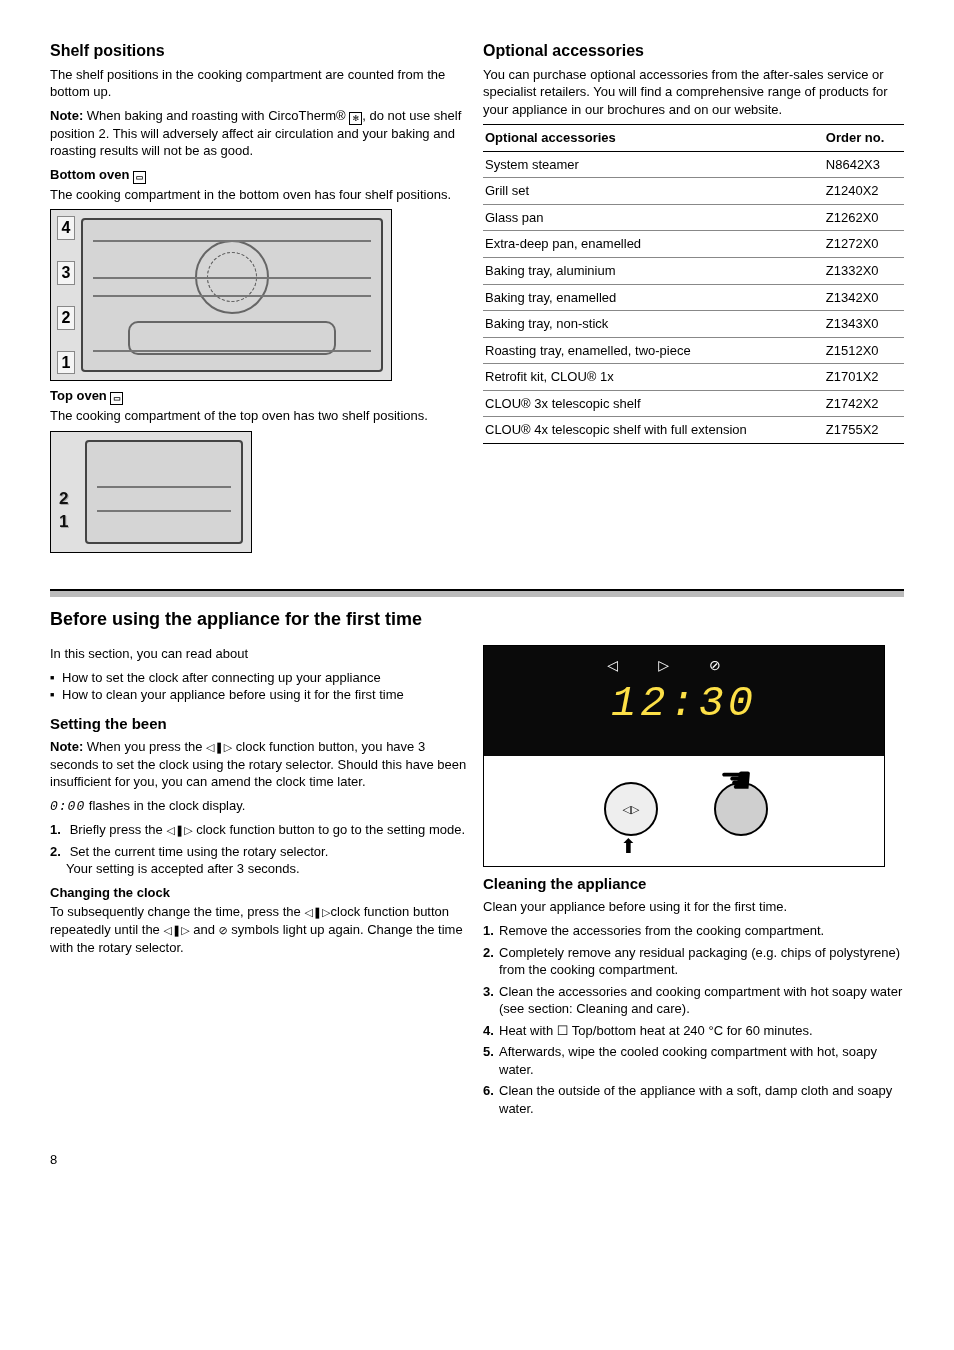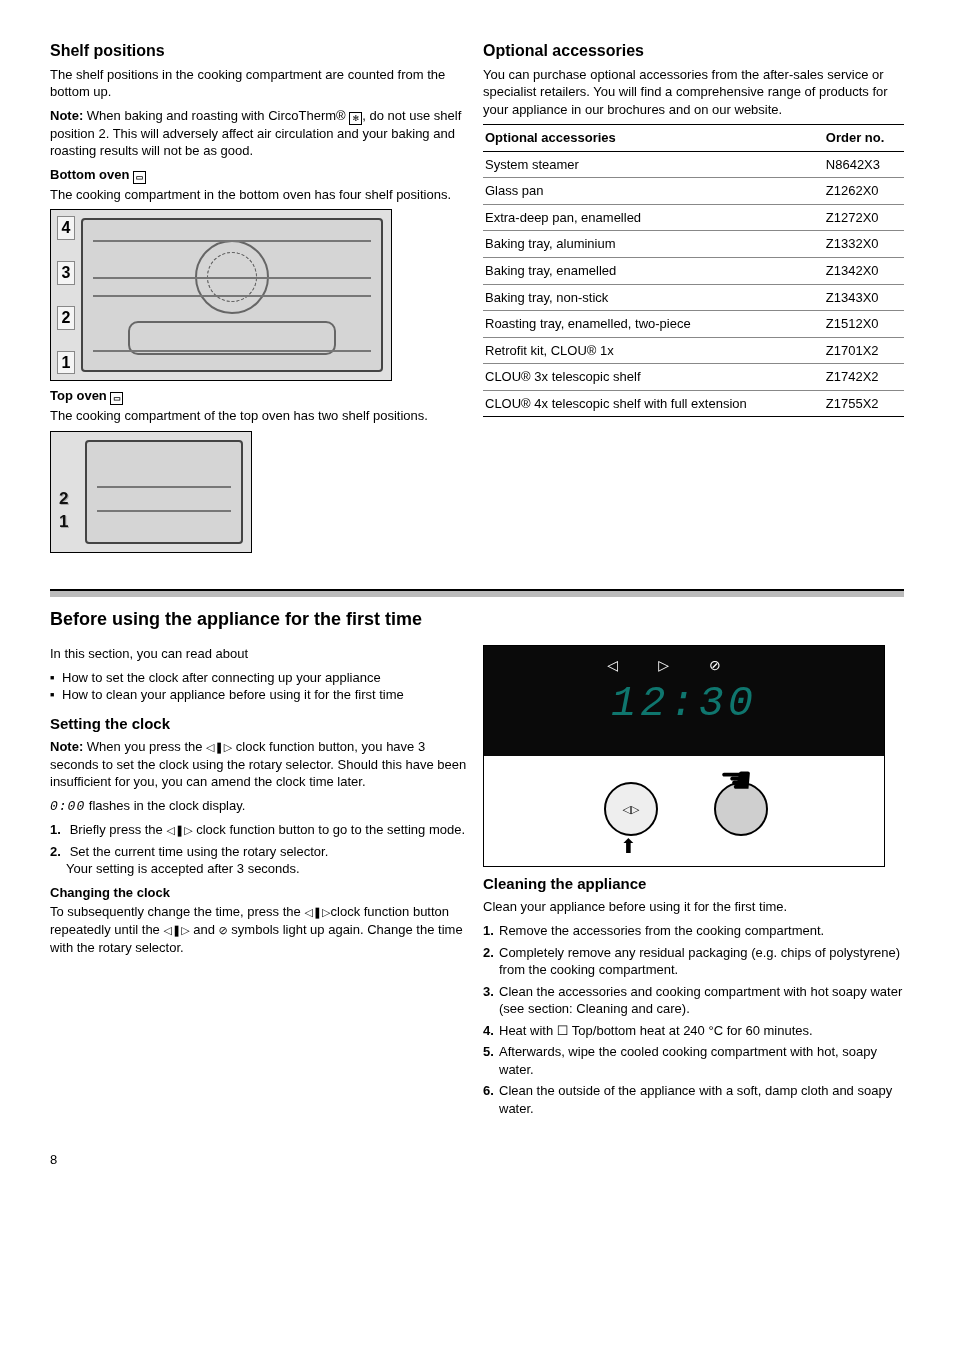--- a/index.html
+++ b/index.html
@@ -125,21 +125,21 @@
   .coil { position:absolute; bottom:15px; left:15%; right:15%; height:30px; border:2px solid #666; border-radius:10px;}
   .rails { position:absolute; left:10px; right:10px; top:20px; bottom:20px;}
   .rails div{border-top:2px solid #777; position:absolute; left:0; right:0;}
 
   .top-num { position:absolute; left:8px; bottom:18px; font-weight:bold; font-size:17px; color:#111;}
   .top-num span{display:block; text-shadow:1px 1px 0 #aaa;}
 
   
   .disp-top { position:absolute; top:0; left:0; right:0; height:110px; background:#0a0a0a;}
   .disp-bottom{ position:absolute; bottom:0; left:0; right:0; height:110px; background:#fff;}
-  .lcd { position:absolute; top:30px; left:50%; transform:translateX(-50%); color:#0f766e; font-size:42px; font-family:'Courier New',monospace; font-style:italic; letter-spacing:4px;}
+  .lcd { position:absolute; top:30px; left:50%; transform:translateX(-50%); color:#fde047; font-size:42px; font-family:'Courier New',monospace; font-style:italic; letter-spacing:4px;}
   .lcd-icons{ position:absolute; top:10px; left:0; right:0; text-align:center; color:#fff; font-size:14px; letter-spacing:40px;}
   .ctrl-btn{ position:absolute; bottom:30px; width:50px; height:50px; border:2px solid #000; border-radius:50%; background:#eee;}
   .ctrl-btn.l{ left:120px;}
   .ctrl-btn.r{ left:230px; background:#cfcfcf;}
   .arrow-up{ position:absolute; bottom:6px; left:136px; font-size:20px;}
   .hand { position:absolute; bottom:60px; left:235px; font-size:38px;}
 </style>
 </head>
 <body>
 
@@ -204,20 +204,24 @@
           <th>Optional accessories</th>
           <th>Order no.</th>
         </tr>
       </thead>
       <tbody id="acc-body">
           <tr>
             <td>System steamer</td>
             <td>N8642X3</td>
           </tr>
           <tr>
+            <td>Grill set</td>
+            <td>Z1240X2</td>
+          </tr>
+          <tr>
             <td>Glass pan</td>
             <td>Z1262X0</td>
           </tr>
           <tr>
             <td>Extra-deep pan, enamelled</td>
             <td>Z1272X0</td>
           </tr>
           <tr>
             <td>Baking tray, aluminium</td>
             <td>Z1332X0</td>
@@ -256,21 +260,21 @@
 <h1 class="major">Before using the appliance for the first time</h1>
 
 <div class="two-col">
   <div class="col">
     <p>In this section, you can read about</p>
     <ul class="square">
       <li>How to set the clock after connecting up your appliance</li>
       <li>How to clean your appliance before using it for the first time</li>
     </ul>
 
-    <h3>Setting the clock</h3>
+    <h3>Setting the been</h3>
     <p>
       <span class="bold">Note:</span><span> When you press the </span><span class="clk-icon">◁❚▷</span><span> clock function button, you have 3 seconds to set the clock using the rotary selector. Should this have been insufficient for you, you can amend the clock time later.</span>
     </p>
     <p>
       <span class="seg">0:00</span><span> flashes in the clock display.</span>
     </p>
     <ol class="steps">
       <li>
         <span>Briefly press the </span><span class="clk-icon">◁❚▷</span><span> clock function button to go to the setting mode.</span>
       </li>

